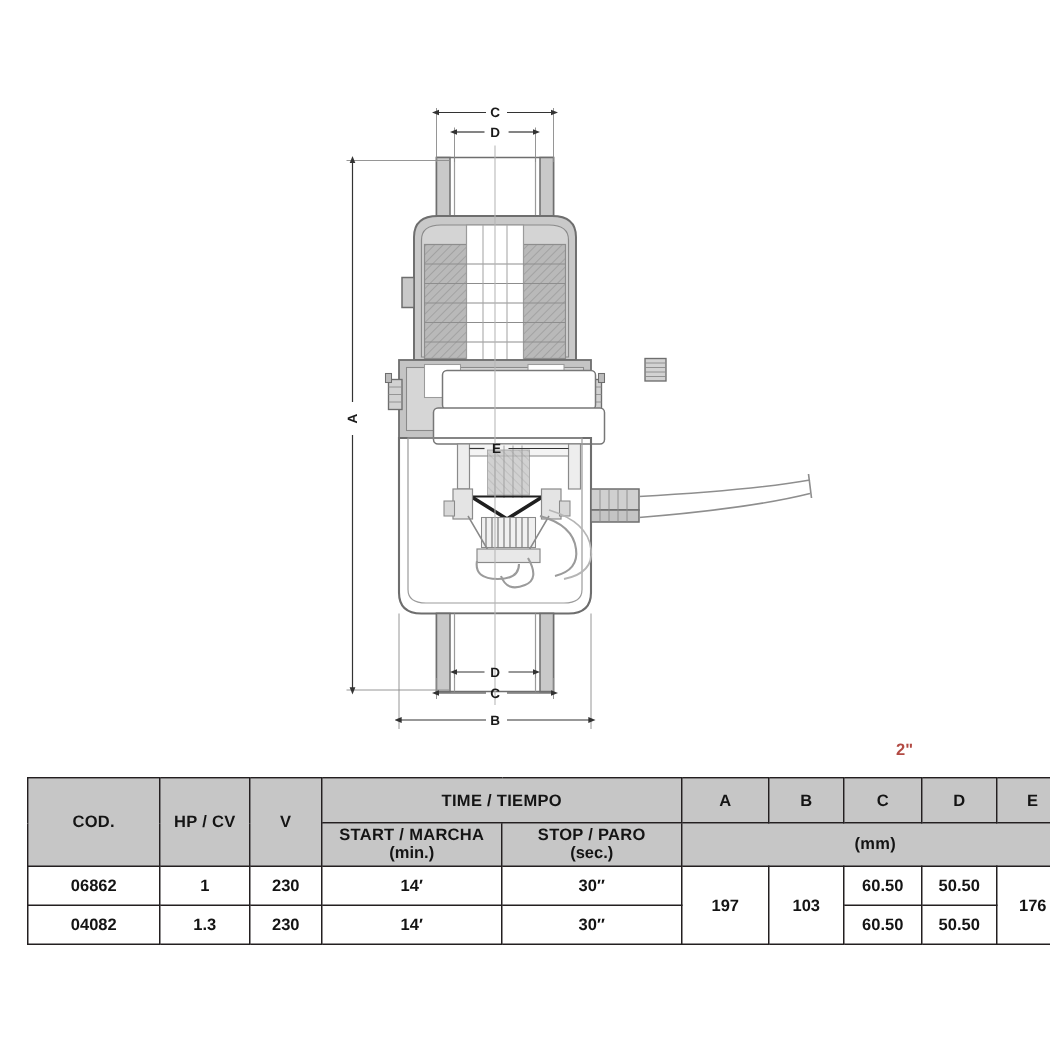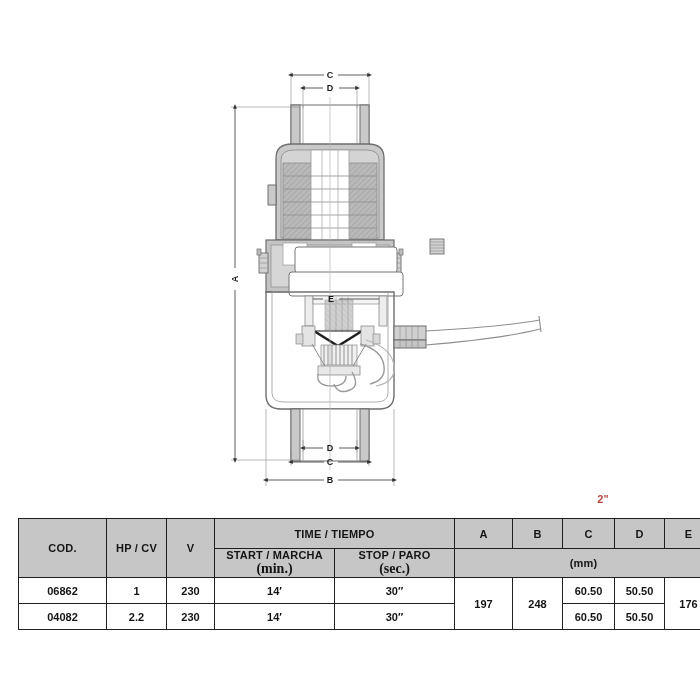--- a/index.html
+++ b/index.html
@@ -62,24 +62,23 @@
     color: #141414;
     padding: 0;
   }
   table.spec th {
     background: #c6c6c6;
     font-size: 11px;
     letter-spacing: 0.2px;
   }
   table.spec th .sub {
     display: block;
-    font-size: 14px;
+    font-size: 11px;
     font-weight: bold;
     letter-spacing: 0;
-    font-family: Liberation Serif, serif;
   }
   table.spec td {
     background: #ffffff;
     font-size: 11px;
     height: 25px;
   }
   table.spec td.code {
     font-size: 11px;
     margin-left: 44px;
   }
@@ -352,28 +351,28 @@
       </tr>
     </thead>
     <tbody>
       <tr>
         <td class="code">06862</td>
         <td>1</td>
         <td>230</td>
         <td>14′</td>
         <td>30″</td>
         <td rowspan="2">197</td>
-        <td rowspan="2">248</td>
+        <td rowspan="2">103</td>
         <td>60.50</td>
         <td>50.50</td>
         <td rowspan="2">176</td>
       </tr>
       <tr>
         <td class="code">04082</td>
-        <td>2.2</td>
+        <td>1.3</td>
         <td>230</td>
         <td>14′</td>
         <td>30″</td>
         <td>60.50</td>
         <td>50.50</td>
       </tr>
     </tbody>
   </table>
 </div>
 

